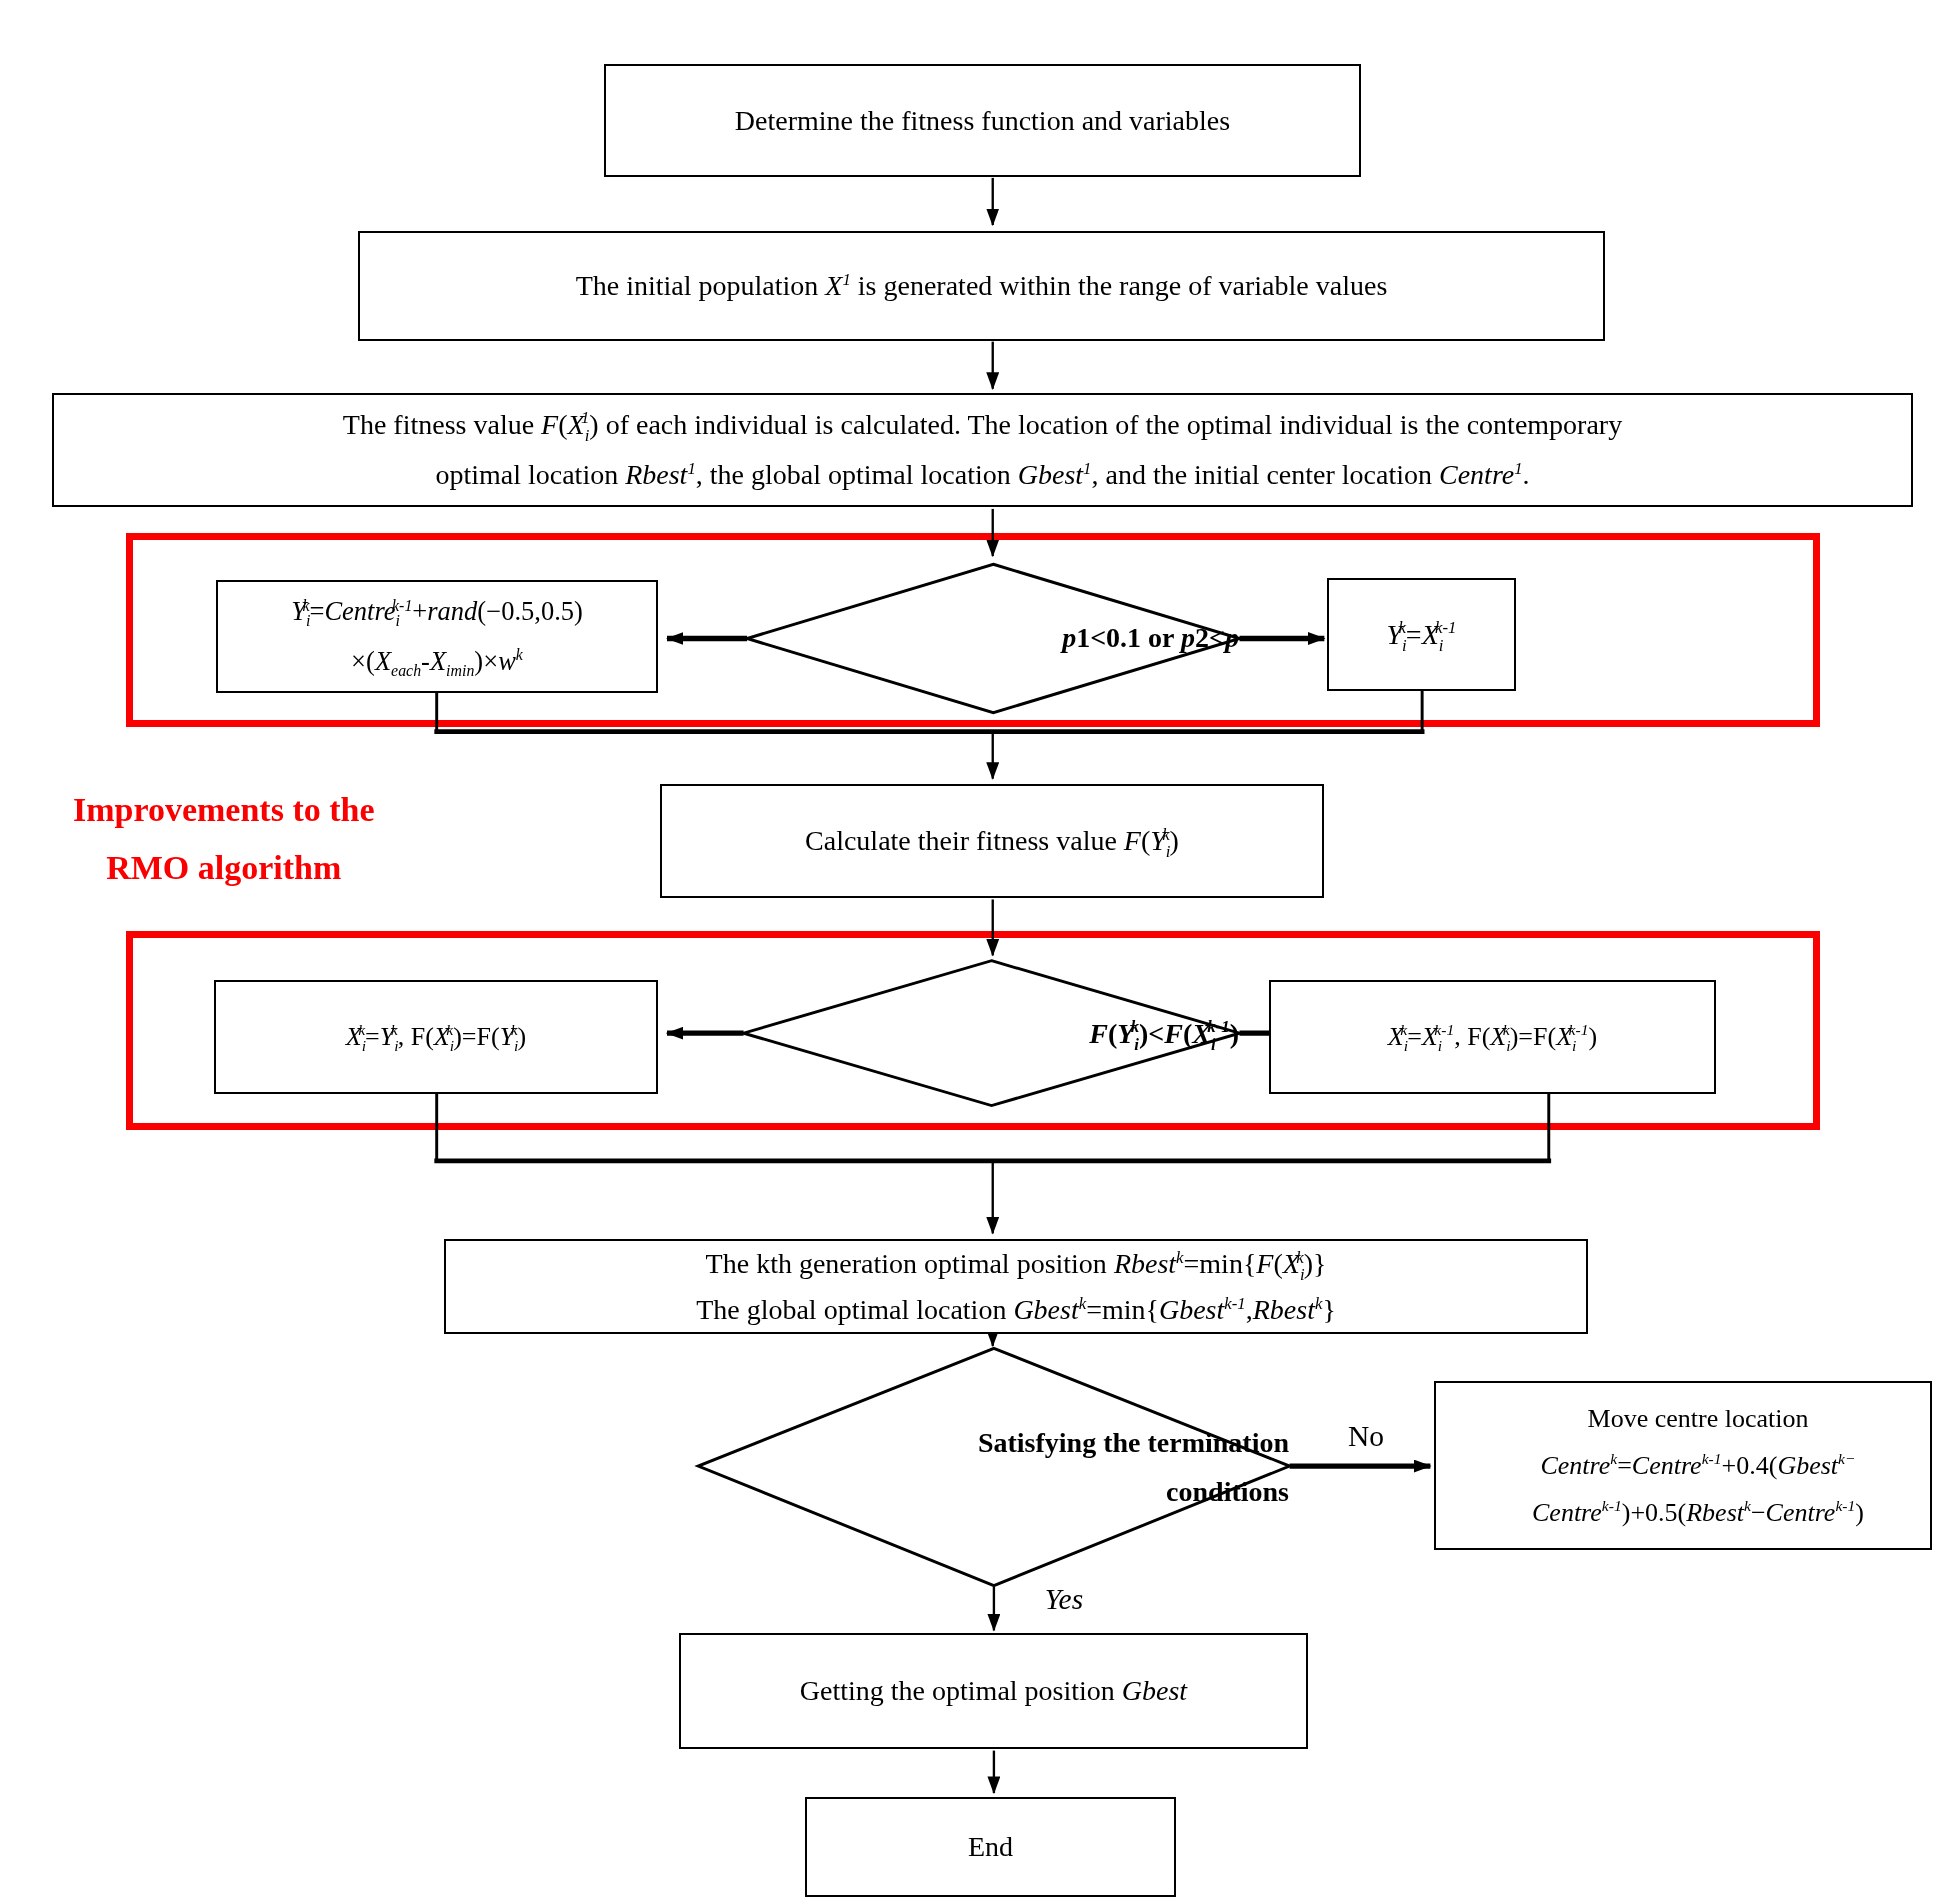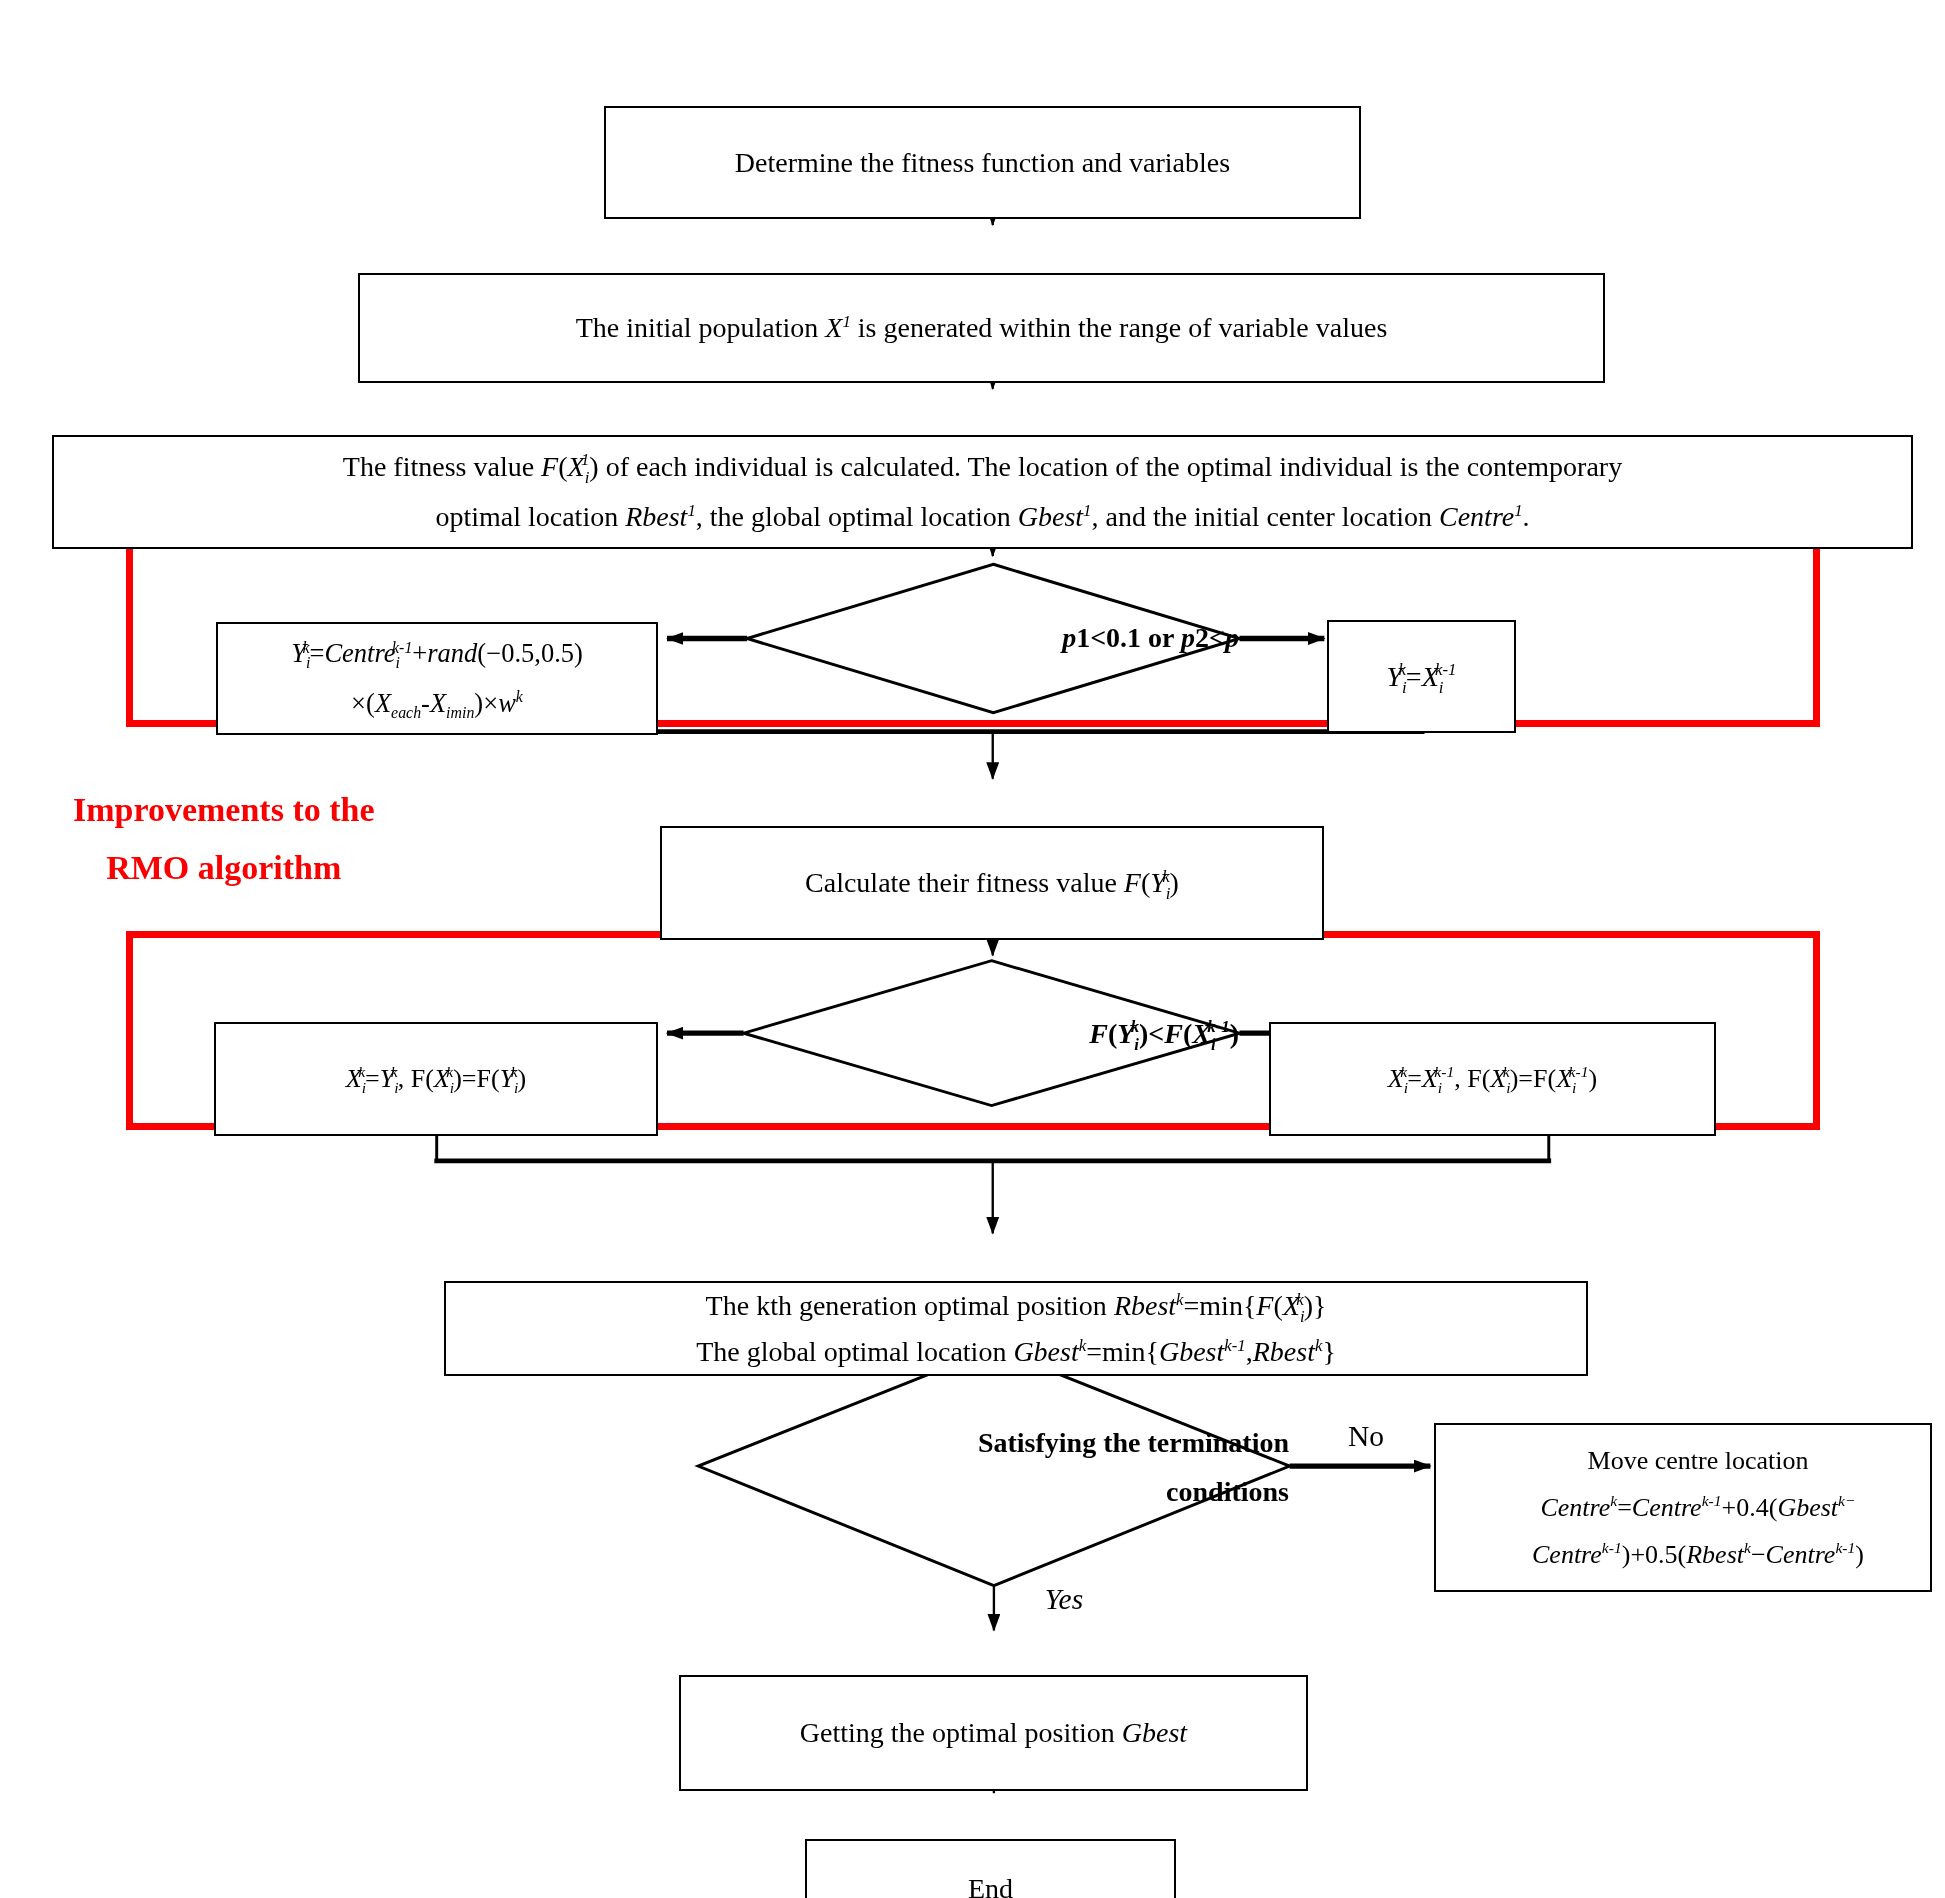--- a/index.html
+++ b/index.html
@@ -18,21 +18,20 @@
     box-sizing:border-box;
     border:2.9px solid #000;
     background:#fff;
     display:flex;
     flex-direction:column;
     align-items:center;
     justify-content:center;
     text-align:center;
     font-size:28px;
     z-index:3;
-    margin-top:42px;
   }
   .ln{white-space:nowrap;}
   .redframe{
     position:absolute;
     box-sizing:border-box;
     border:7.7px solid var(--red);
     z-index:1;
   }
   .dtext{
     position:absolute;

